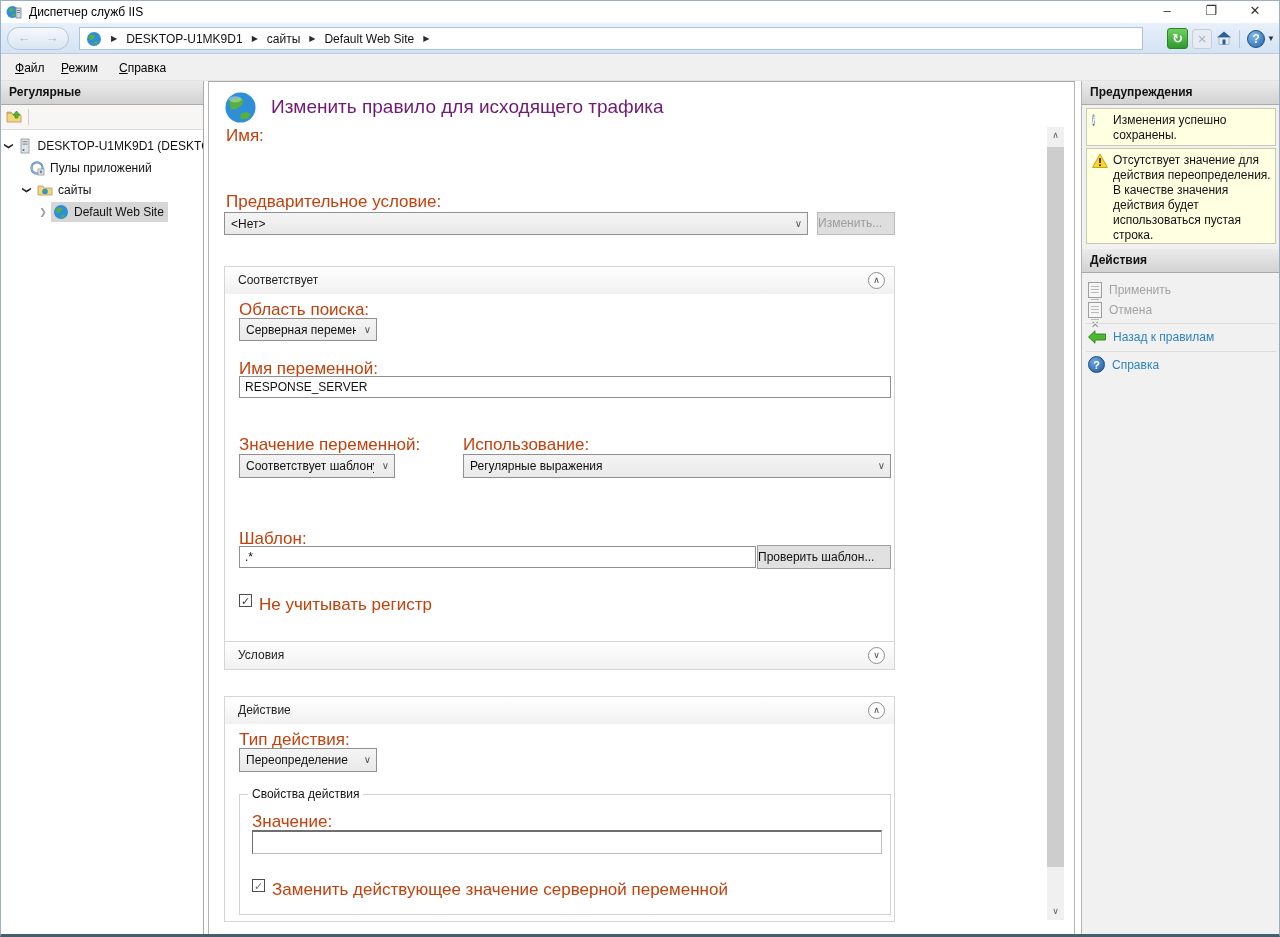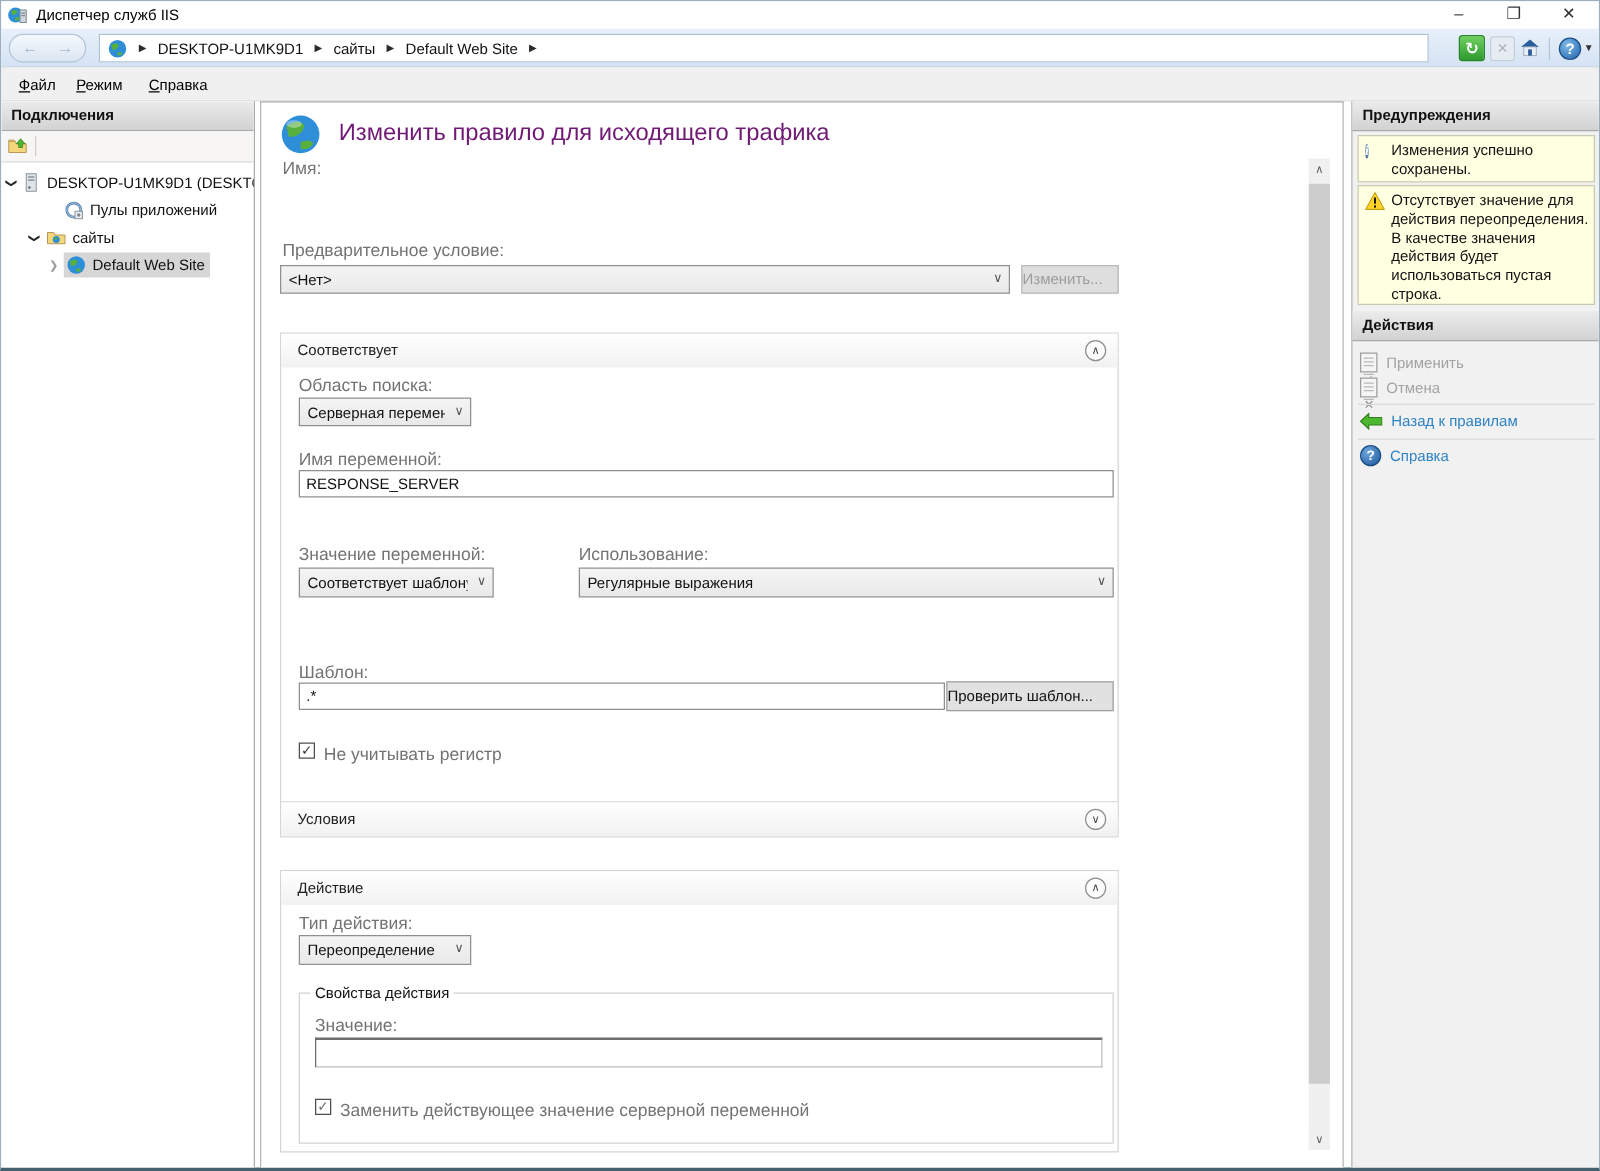--- a/index.html
+++ b/index.html
@@ -50,21 +50,21 @@
   .twist { width:12px; text-align:center; font-size:9px; display:inline-block; }
   .twist-open { transform:rotate(90deg); color:#222; }
   .twist-closed { color:#9a9a9a; }
   .tree-label { margin-left:5px; font-size:12px; color:#111; }
   .tree-sel { background:#d6d6d6; padding:2px 4px 2px 2px; display:flex; align-items:center; }
   .ticon { width:16px; height:16px; display:inline-block; flex:0 0 16px; }
 
   
   .page-globe { position:absolute; left:15px; top:9px; width:33px; height:33px; }
   .page-title { position:absolute; left:62px; top:14px; font-size:19px; color:#701a75; }
-  .lbl { position:absolute; font-size:14px; color:#737373; }
+  .lbl { position:absolute; font-size:17px; color:#c2410c; }
   .tinput { position:absolute; height:22px; border:1px solid #8f8f8f; background:#fff; font-family:inherit; font-size:12px; padding:0 5px; color:#111; }
   .tinput:disabled { background:#ececec; border-color:#c0c0c0; color:#9a9a9a; }
   .tinput-focus { border:1px solid #bdbdbd; border-top:2px solid #6e6e6e; border-left:1px solid #6e6e6e; }
   .combo { position:absolute; border:1px solid #8f8f8f; background:linear-gradient(#f4f4f4,#e9e9e9); font-size:12px; color:#111; padding:0 20px 0 6px; display:flex; align-items:center; }
   .combo .cv { overflow:hidden; white-space:nowrap; }
   .combo .caret { position:absolute; right:5px; top:50%; transform:translateY(-58%); font-size:10px; color:#555; }
   .btn { position:absolute; border:1px solid #9f9f9f; background:#e1e1e1; font-size:12px; color:#111; text-align:left; }
   .btn.disabled { background:#dedede; border-color:#b9b9b9; color:#9d9d9d; }
   .section { position:absolute; left:15px; width:671px; border:1px solid #d5d5d5; background:#fff; }
   .sec-header { height:27px; line-height:26px; padding-left:13px; font-size:12px; color:#222; background:linear-gradient(#ffffff,#f1f1f1); position:relative; }
@@ -148,41 +148,41 @@
     </div>
   </div>
 
   <div class="menubar">
     <span class="menu-item" style="left:8px;"><u>Ф</u>айл</span>
     <span class="menu-item" style="left:54px;"><u>Р</u>ежим</span>
     <span class="menu-item" style="left:112px;"><u>С</u>правка</span>
   </div>
 
   <div class="leftpanel">
-    <div class="panel-header">Подключения</div>
+    <div class="panel-header">Регулярные</div>
     <div class="conn-toolbar">
       <svg class="ticon" viewBox="0 0 16 16">
         <path d="M1 4 L6 4 L7 6 L15 6 L15 13 L1 13 Z" fill="#f3d77a" stroke="#b8965a" stroke-width="0.8"></path>
         <path d="M1 4 L1 3 L5 3 L6 4 Z" fill="#e8c765" stroke="#b8965a" stroke-width="0.6"></path>
         <path d="M9 2 L12 2 L12 5 L14 5 L10.5 9 L7 5 L9 5 Z" fill="#4db82f" stroke="#2f7d1c" stroke-width="0.6" transform="rotate(180 10.5 5.5)"></path>
       </svg>
       <div class="tb-sep"></div>
     </div>
     <div class="tree">
       <div class="tree-row" style="padding-left:4px;">
         <span class="twist twist-open">❯</span>
         <svg class="ticon" viewBox="0 0 16 16" style="margin-left:4px;">
           <rect x="4" y="1" width="8" height="14" fill="#dfe4e8" stroke="#8a949c" stroke-width="0.8"></rect>
           <rect x="5.5" y="3" width="5" height="1.2" fill="#8a949c"></rect>
           <rect x="5.5" y="5.5" width="5" height="1.2" fill="#8a949c"></rect>
           <circle cx="6.5" cy="12" r="1" fill="#5d6a74"></circle>
         </svg>
         <span class="tree-label">DESKTOP-U1MK9D1 (DESKTO</span>
       </div>
-      <div class="tree-row" style="padding-left:50px;align-items:center;">
+      <div class="tree-row" style="padding-left:28px;align-items:center;">
         <svg class="ticon" viewBox="0 0 16 16">
           <circle cx="8" cy="8" r="5.6" fill="none" stroke="#5b87b5" stroke-width="2.2"></circle>
           <circle cx="8" cy="8" r="5.6" fill="none" stroke="#9fc0dd" stroke-width="0.8"></circle>
           <rect x="9" y="9" width="6" height="6" fill="#e7ecf1" stroke="#7d8890" stroke-width="0.7"></rect>
           <circle cx="12" cy="12" r="1.4" fill="#7d8890"></circle>
         </svg>
         <span class="tree-label">Пулы приложений</span>
       </div>
       <div class="tree-row" style="padding-left:20px;">
         <span class="twist twist-open">❯</span>

